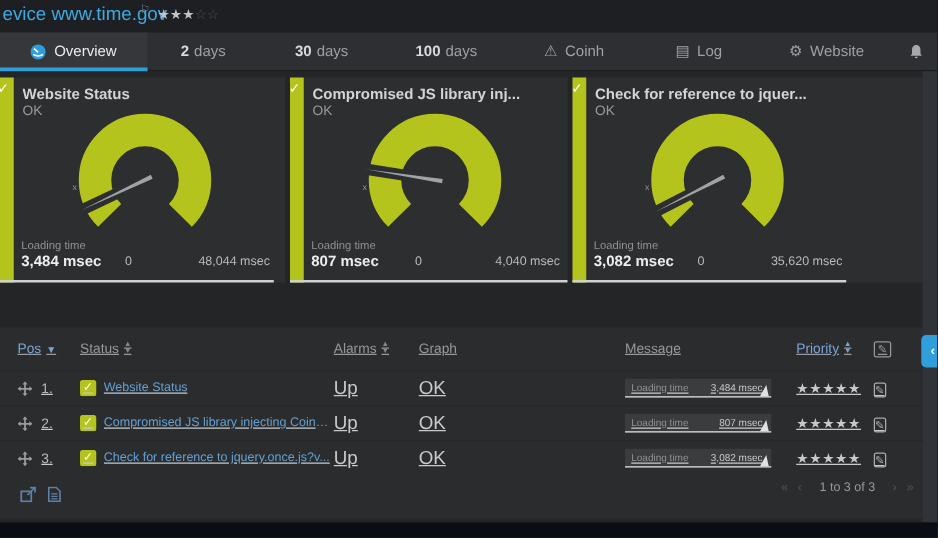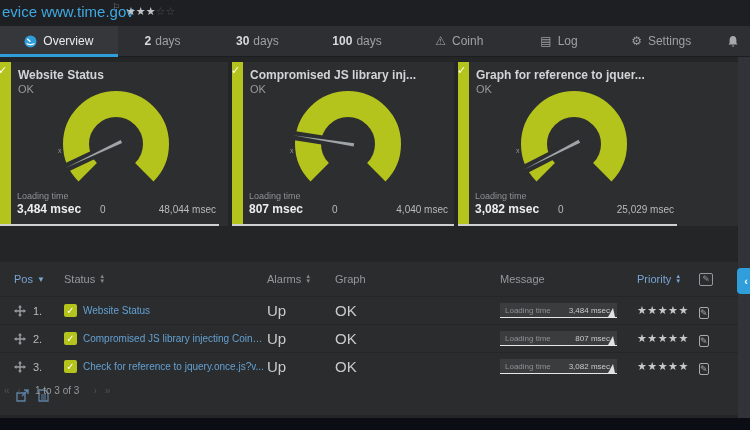--- a/index.html
+++ b/index.html
@@ -59,21 +59,21 @@
   #panel1 .panel-foot { left:6px; }
   .metric { position:absolute; left:17px; bottom:0; line-height:1.2; }
   .metric-label { font-size:9px; color:#8f9193; }
   .metric-value { font-size:12px; font-weight:bold; color:#ededee; }
   .scale-min { position:absolute; left:100px; bottom:1px; font-size:10px; color:#b9babb; }
   .scale-max { position:absolute; right:6px;  bottom:1px; font-size:10px; color:#b9babb; }
 
   
   .sensor-table { position:absolute; left:0; top:262px; width:738px; height:153px; background:#2a2c2e; }
   .t-row { display:grid; grid-template-columns:50px 203px 68px 165px 137px 62px 40px;
-           padding-left:14px; align-items:center; height:28px; border-top:1px solid #242628; }
+           padding-left:14px; align-items:center; height:28px; border-top:1px solid #242628;text-decoration:underline; }
   .t-head { height:34px; font-size:11px; color:#96989b; border-top:none; }
   .t-head .accent { color:#7aa5d4; }
   .t-head .hcell { display:flex; align-items:center; gap:4px; }
   .sort-stack { display:inline-flex; flex-direction:column; font-size:6px; line-height:5px; color:#85888b; }
   .accent .sort-stack { color:#7aa5d4; }
   .sort-desc { font-size:8px; color:#7aa5d4; }
   .c-pos { display:flex; align-items:center; gap:7px; font-size:11px; color:#b8babc; }
   .move-ico { width:12px; height:12px; display:block; }
   .c-sensor { display:flex; align-items:center; gap:6px; overflow:hidden; }
   .checkbox { width:13px; height:13px; background:#b5c31d; border-radius:2px; color:#fff;
@@ -88,21 +88,21 @@
   .mg-spike { position:absolute; right:2px; bottom:0; width:0; height:0;
               border-left:5px solid transparent; border-right:2px solid transparent;
               border-bottom:9px solid #e0e1e1; }
   .stars { font-size:11px; color:#c6c8ca; letter-spacing:0.5px; white-space:nowrap; }
   .edit-ico { width:14px; height:13px; border:1px solid #a8aaac; border-radius:2px;
               color:#a8aaac; font-size:9px; line-height:11px; text-align:center; }
   .t-head .edit-ico { border-color:#96989b; color:#96989b; }
 
   .table-footer { position:absolute; left:0; bottom:6px; width:100%; height:24px; }
   .foot-icons { position:absolute; left:16px; top:4px; display:flex; gap:9px; }
-  .pagination { position:absolute; left:0; right:3px; top:0; text-align:left; font-size:10px; color:#505254; }
+  .pagination { position:absolute; left:0; right:3px; top:0; text-align:right; font-size:10px; color:#505254; }
   .pagination .pg-text { color:#97999b; margin:0 10px; }
   .pagination span { margin:0 4px; }
 
   
   .scrollbar { position:absolute; right:0; top:57px; width:12px; height:361px; background:#303338; }
   .side-toggle { position:absolute; right:0; top:268px; width:13px; height:26px; background:#2f9edb;
                  border-radius:4px 0 0 4px; color:#fff; font-size:11px; font-weight:bold;
                  display:flex; align-items:center; justify-content:flex-end; padding-right:2px; }
   .bottombar { position:absolute; left:0; bottom:0; width:750px; height:12px; background:#0a0d14; }
 </style>
@@ -141,21 +141,21 @@
     <div class="tab t-al">
         <span class="t-ico">⚠</span>
         <span>Coinh</span>
       </div>
     <div class="tab t-log">
         <span class="t-ico">▤</span>
         <span>Log</span>
       </div>
     <div class="tab t-set">
         <span class="t-ico">⚙</span>
-        <span>Settings</span>
+        <span>Website</span>
       </div>
     <div class="tab-spacer"></div>
     <div class="bell-wrap">
       <svg width="12" height="13" viewBox="0 0 12 13">
           <path d="M6 1 C3.6 1 2.6 3 2.6 5 L2.6 8 L1.5 9.6 H10.5 L9.4 8 L9.4 5 C9.4 3 8.4 1 6 1 Z M4.8 10.4 a1.2 1.2 0 0 0 2.4 0 Z" fill="#a6a8ab"></path>
         </svg>
     </div>
   </div>
 
   <div class="gauge-panel" id="panel1">
@@ -211,40 +211,40 @@
       <div class="scale-min">0</div>
       <div class="scale-max">4,040 msec</div>
     </div>
     <div class="panel-rule"></div>
   </div>
 
   <div class="gauge-panel" id="panel3">
     <div class="status-bar"></div>
     <div class="panel-check">✓</div>
     <div class="panel-head">
-      <div class="panel-title">Graph for reference to jquer...</div>
+      <div class="panel-title">Check for reference to jquer...</div>
       <div class="panel-status">OK</div>
     </div>
     <div class="gauge-wrap">
       <svg class="gauge-svg" width="211" height="100" viewBox="0 0 211 100">
         <path class="gauge-arc" d="M76.7 84.3 A40 40 0 1 1 133.3 84.3"></path>
         <g class="needle-rot" transform="rotate(-117.14483424525265 105 56)">
           <line class="gauge-gap" x1="105" y1="56" x2="105" y2="-4"></line>
           <polygon class="gauge-needle" points="105,0 103.3,62 106.7,62"></polygon>
         </g>
       </svg>
       <span class="gauge-tick">x</span>
     </div>
     <div class="panel-foot">
       <div class="metric">
         <div class="metric-label">Loading time</div>
         <div class="metric-value">3,082 msec</div>
       </div>
       <div class="scale-min">0</div>
-      <div class="scale-max">25,029 msec</div>
+      <div class="scale-max">35,620 msec</div>
     </div>
     <div class="panel-rule"></div>
   </div>
 
   <div class="sensor-table">
     <div class="t-row t-head">
       <div class="hcell accent">
           <span>Pos</span>
           <span class="sort-desc">▼</span>
         </div>

